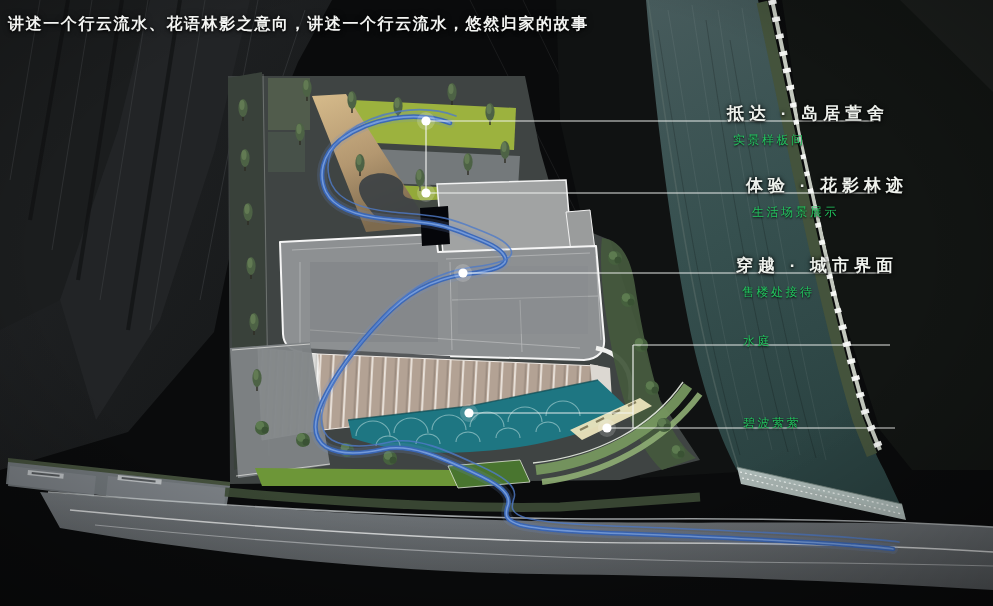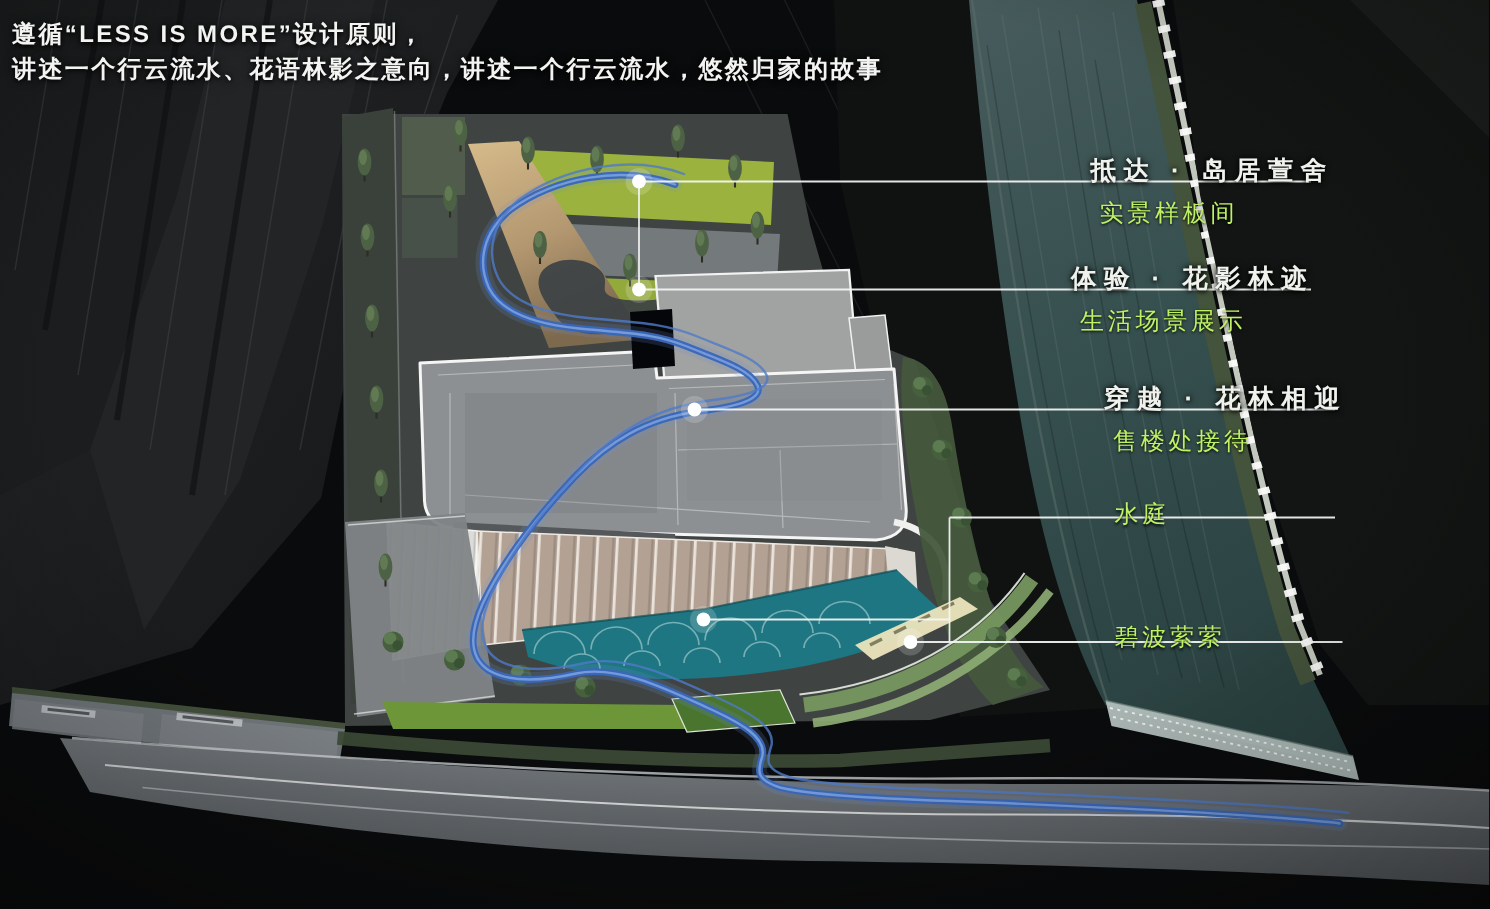--- a/index.html
+++ b/index.html
@@ -5,23 +5,23 @@
   html,body{margin:0;padding:0;background:#000;}
   .stage{position:relative;width:993px;height:606px;background:#0a0b0c;overflow:hidden;
          font-family:"Liberation Sans",sans-serif;}
   .scene{position:absolute;inset:0;}
   .heading{position:absolute;left:8px;top:12px;color:#f3f4f2;z-index:30;}
   .heading-line{font-size:16px;font-weight:bold;letter-spacing:1.6px;line-height:23px;
                 white-space:pre;text-shadow:0 1px 3px rgba(0,0,0,.95),0 0 6px rgba(0,0,0,.6);}
   .anno{position:absolute;z-index:30;color:#eef1ec;}
   .anno-title{font-size:17px;font-weight:bold;letter-spacing:5px;white-space:nowrap;
               text-shadow:0 1px 3px #000,0 0 5px rgba(0,0,0,.8);}
-  .anno-sub{font-size:16px;letter-spacing:2.5px;margin-top:7px;padding-left:6px;color:#bef264;
+  .anno-sub{font-size:12px;letter-spacing:2.5px;margin-top:7px;padding-left:6px;color:#22c55e;
             white-space:nowrap;text-shadow:0 1px 2px #000;}
-  .a1{left:727px;top:102px}.a2{left:714px;top:174px}.a3{left:736px;top:254px}
+  .a1{left:727px;top:102px}.a2{left:746px;top:174px}.a3{left:736px;top:254px}
   .a4{left:737px;top:326px}.a5{left:737px;top:408px}
 </style>
 </head>
 <body>
 
 <div class="stage">
 
 <svg class="scene" viewBox="0 0 993 606">
   <defs>
     <linearGradient id="tanPath" x1="0" y1="0" x2="0.35" y2="1">
@@ -300,34 +300,33 @@
     <g>
           <circle cx="607" cy="428" r="9" fill="#fff" opacity="0.18"></circle>
           <circle cx="607" cy="428" r="4.6" fill="#fff"></circle>
         </g>
   </g>
 
   <rect width="993" height="606" fill="url(#vig)"></rect>
 </svg>
 
 <div class="heading">
-  <div class="heading-line">遵循“LESS IS MORE”设计原则，</div>
   <div class="heading-line">讲述一个行云流水、花语林影之意向，讲述一个行云流水，悠然归家的故事</div>
 </div>
 
 <div class="anno a1">
   <div class="anno-title">抵达 · 岛居萱舍</div>
   <div class="anno-sub">实景样板间</div>
 </div>
 <div class="anno a2">
   <div class="anno-title">体验 · 花影林迹</div>
   <div class="anno-sub">生活场景展示</div>
 </div>
 <div class="anno a3">
-  <div class="anno-title">穿越 · 花林相迎</div>
+  <div class="anno-title">穿越 · 城市界面</div>
   <div class="anno-sub">售楼处接待</div>
 </div>
 <div class="anno a4">
   <div class="anno-sub">水庭</div>
 </div>
 <div class="anno a5">
   <div class="anno-sub">碧波萦萦</div>
 </div>
 
 </div>

